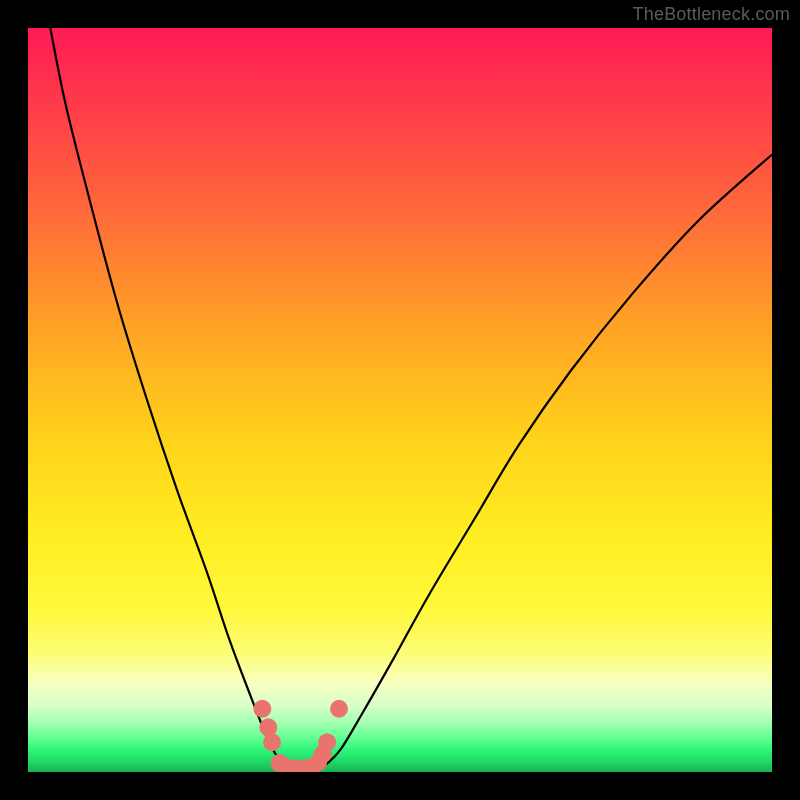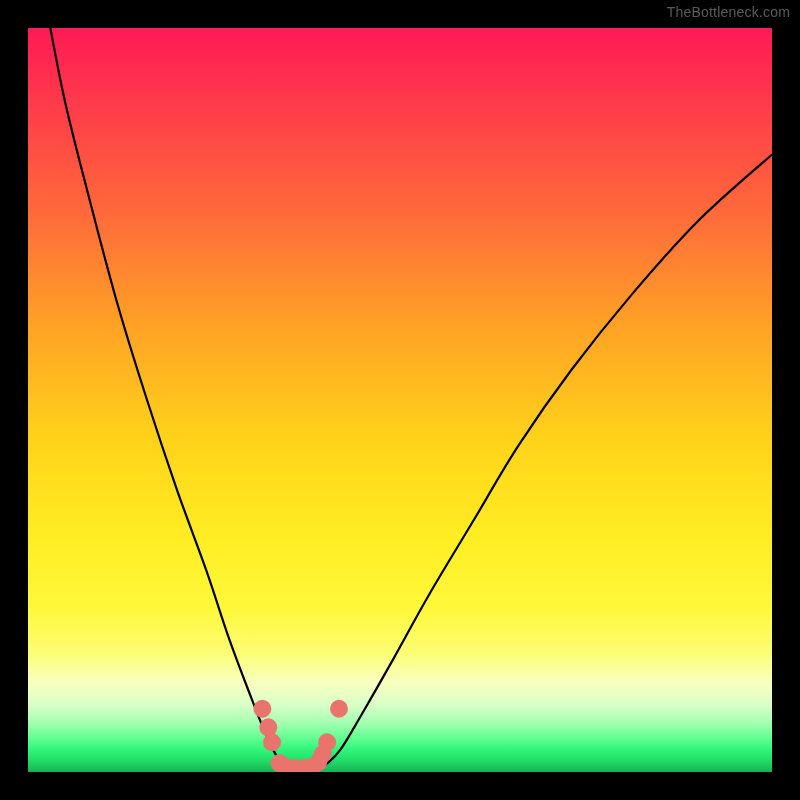--- a/index.html
+++ b/index.html
@@ -57,21 +57,21 @@
     left: 0;
     top: 0;
     width: 744px;
     height: 744px;
   }
   .watermark {
     position: absolute;
     top: 4px;
     right: 10px;
     color: #5a5a5a;
-    font-size: 14px;
+    font-size: 18px;
     font-weight: 500;
     letter-spacing: 0.2px;
     user-select: none;
   }
 </style>
 </head>
 <body>
 
 <div class="frame">
 

